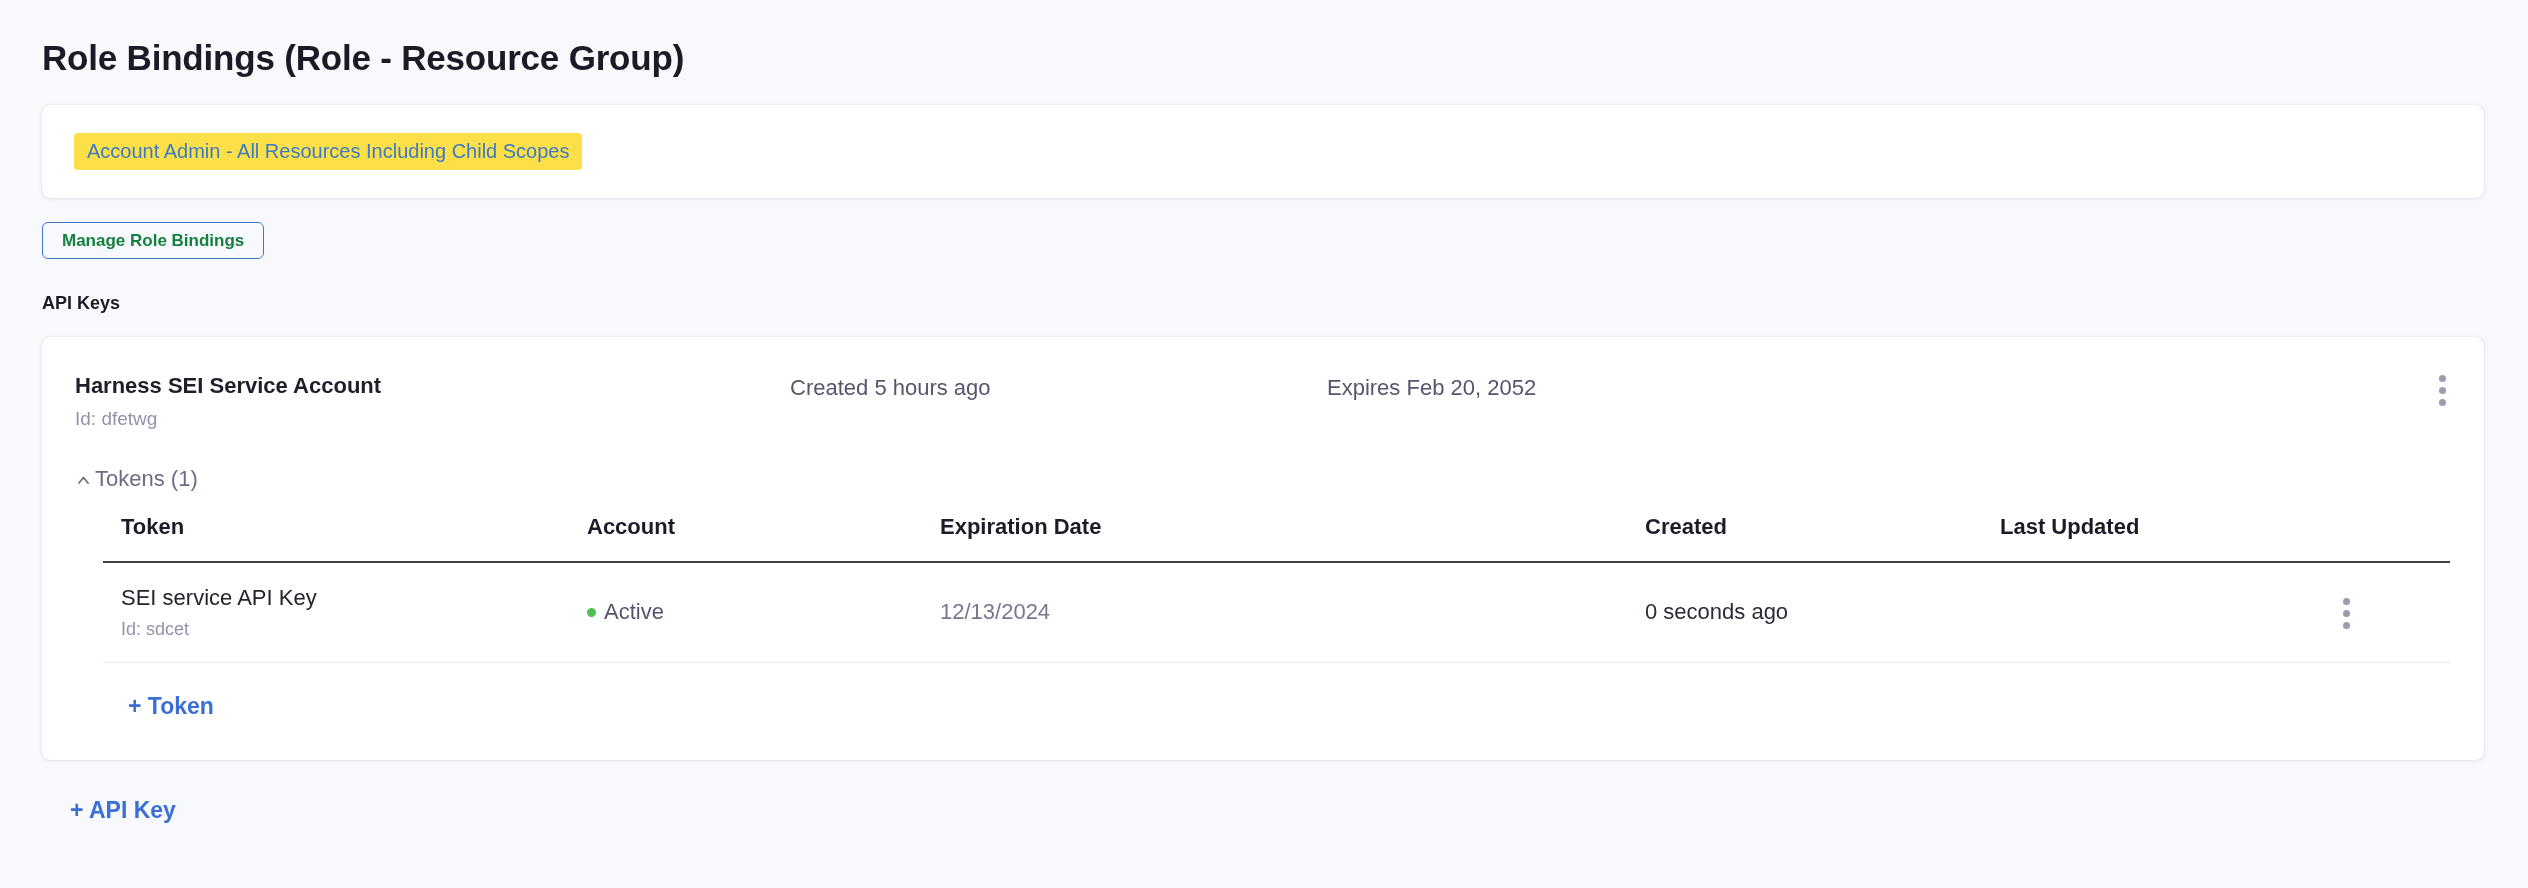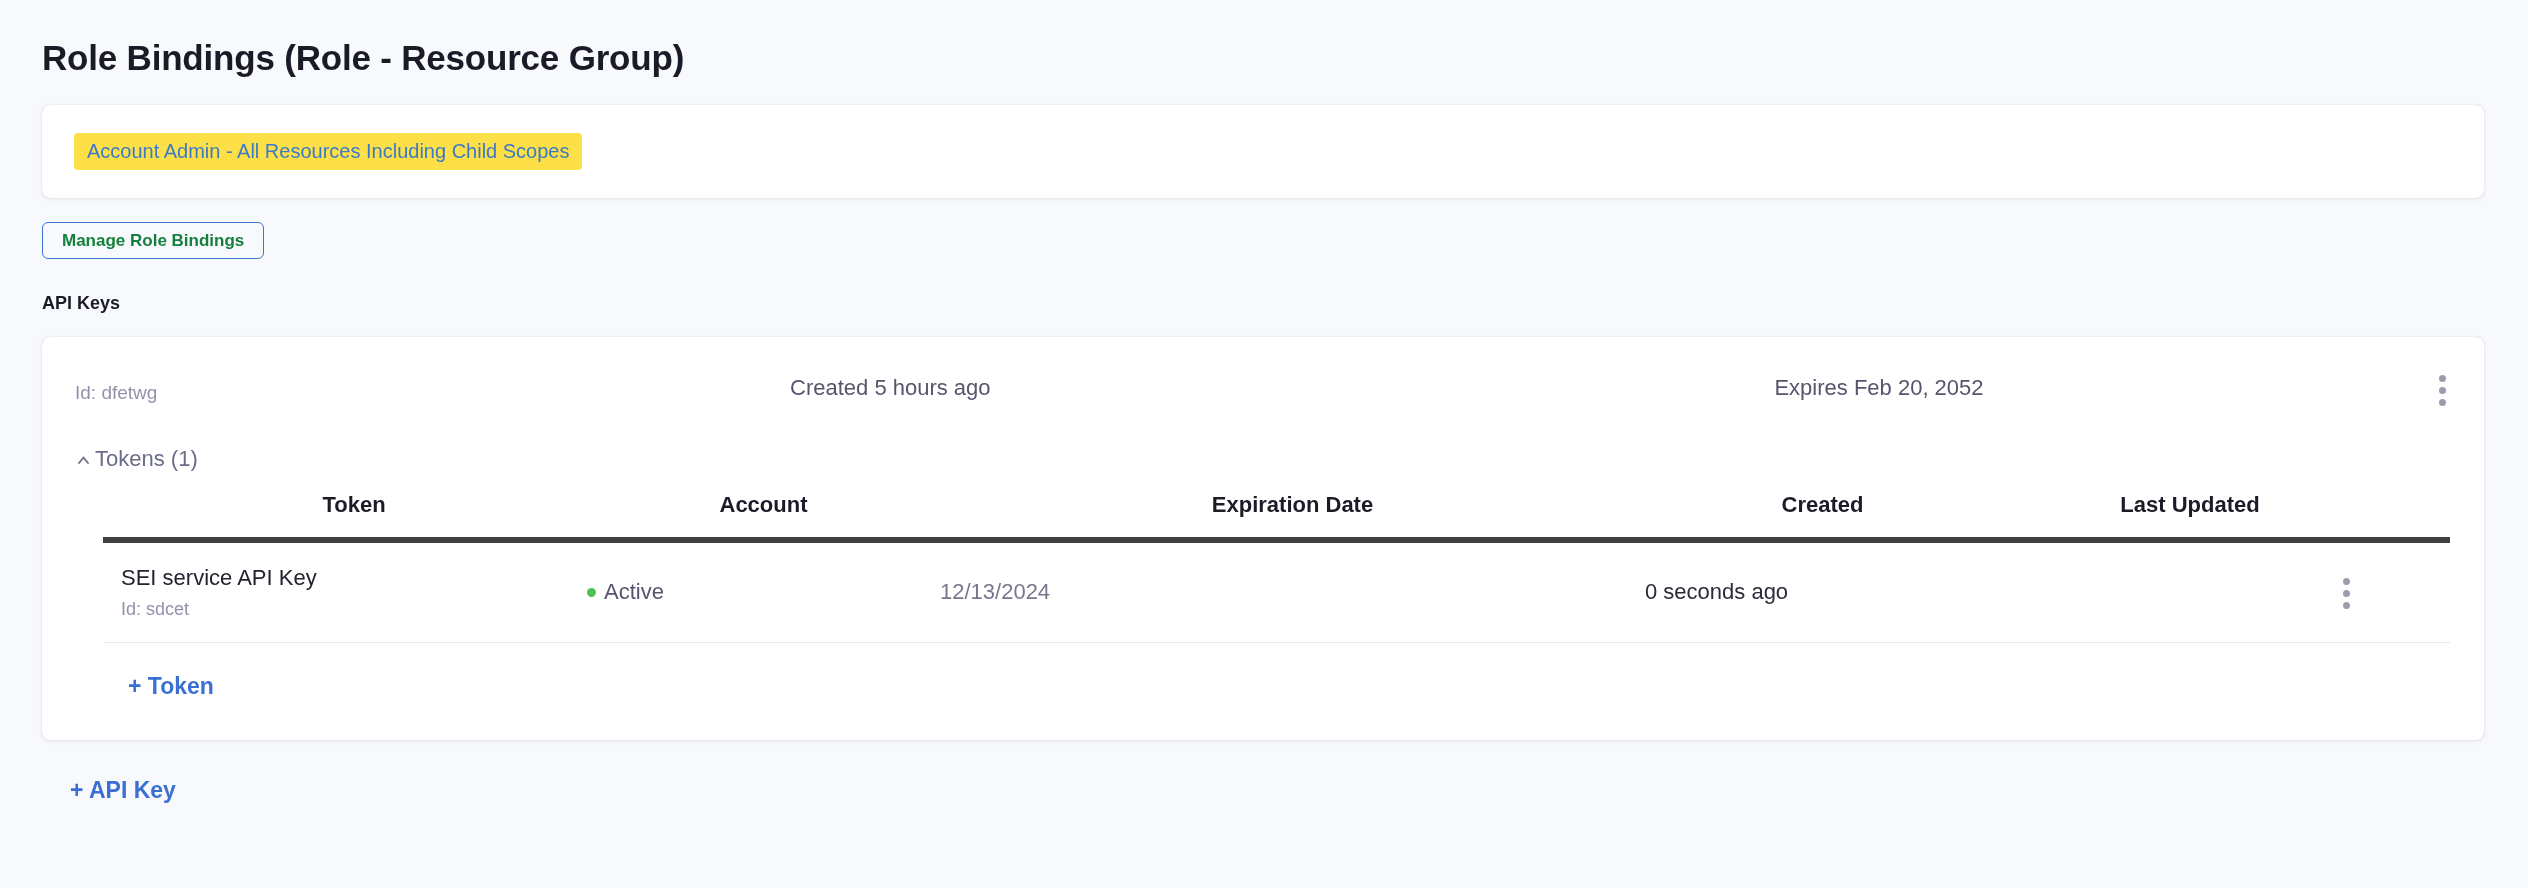--- a/index.html
+++ b/index.html
@@ -62,21 +62,21 @@
   .key-header {
     display: flex; align-items: flex-start;
     padding: 36px 30px 0 33px;
   }
   .key-namecol { width: 715px; }
   .key-name { font-size: 22px; font-weight: 700; color: #1f1f2c; }
   .key-id { margin-top: 9px; font-size: 19px; color: #9293ab; }
   .key-meta { font-size: 22px; color: #55566d; padding-top: 2px; }
   .key-created { width: 537px; }
   .key-modified { width: 538px; }
-  .key-expires { flex: 1 1 auto; text-align: center; }
+  .key-expires { flex: 1 1 auto; }
 
   .kebab-btn {
     background: none; border: none; cursor: pointer;
     padding: 4px 8px; margin-top: -2px;
   }
   .kebab { display: flex; flex-direction: column; gap: 5px; align-items: center; }
   .kebab i { width: 7px; height: 7px; border-radius: 50%; background: #9b9cb0; display: block; }
 
   .tokens-toggle {
     margin: 36px 0 0 33px;
@@ -86,21 +86,21 @@
     font-size: 22px; color: #6b6d85;
   }
   .chev { display: inline-flex; margin-top: 2px; }
 
   .token-table { margin: 0 34px 0 61px; }
   .t-row {
     display: grid;
     grid-template-columns: 484px 353px 705px 355px 380px 1fr;
     align-items: center;
   }
-  .t-head { height: 70px; border-bottom: 6px solid #404040; text-align: center; }
+  .t-head { height: 70px; border-bottom: 2px solid #404040; }
   .t-head .cell { font-size: 22px; font-weight: 700; color: #1c1c28; }
   .t-body { height: 100px; border-bottom: 1px solid #e7e8f0; }
   .cell.c1 { padding-left: 18px; }
   .tok-name { font-size: 22px; font-weight: 400; color: #23232f; }
   .tok-id { margin-top: 8px; font-size: 18px; color: #9293ab; }
   .status-cell { display: flex; align-items: center; gap: 8px; font-size: 22px; color: #55566d; }
   .status-dot { width: 9px; height: 9px; border-radius: 50%; background: #4fc153; display: inline-block; }
   .exp-cell { font-size: 22px; color: #77788e; }
   .val-cell { font-size: 22px; color: #2a2b3a; }
   .menu-cell { justify-self: end; padding-right: 22px; }
@@ -126,20 +126,21 @@
   </div>
 
   <button class="manage-btn">Manage Role Bindings</button>
 
   <h2 class="section-heading">API Keys</h2>
 
   <div class="card keys-card">
 
     <div class="key-header">
       <div class="key-namecol">
+        <div class="key-name">Harness SEI Service Account</div>
         <div class="key-id">Id: dfetwg</div>
       </div>
       <div class="key-meta key-created">Created 5 hours ago</div>
       <div class="key-meta key-expires">Expires Feb 20, 2052</div>
       <button class="kebab-btn">
         <span class="kebab">
             <i></i>
             <i></i>
             <i></i>
           </span>

